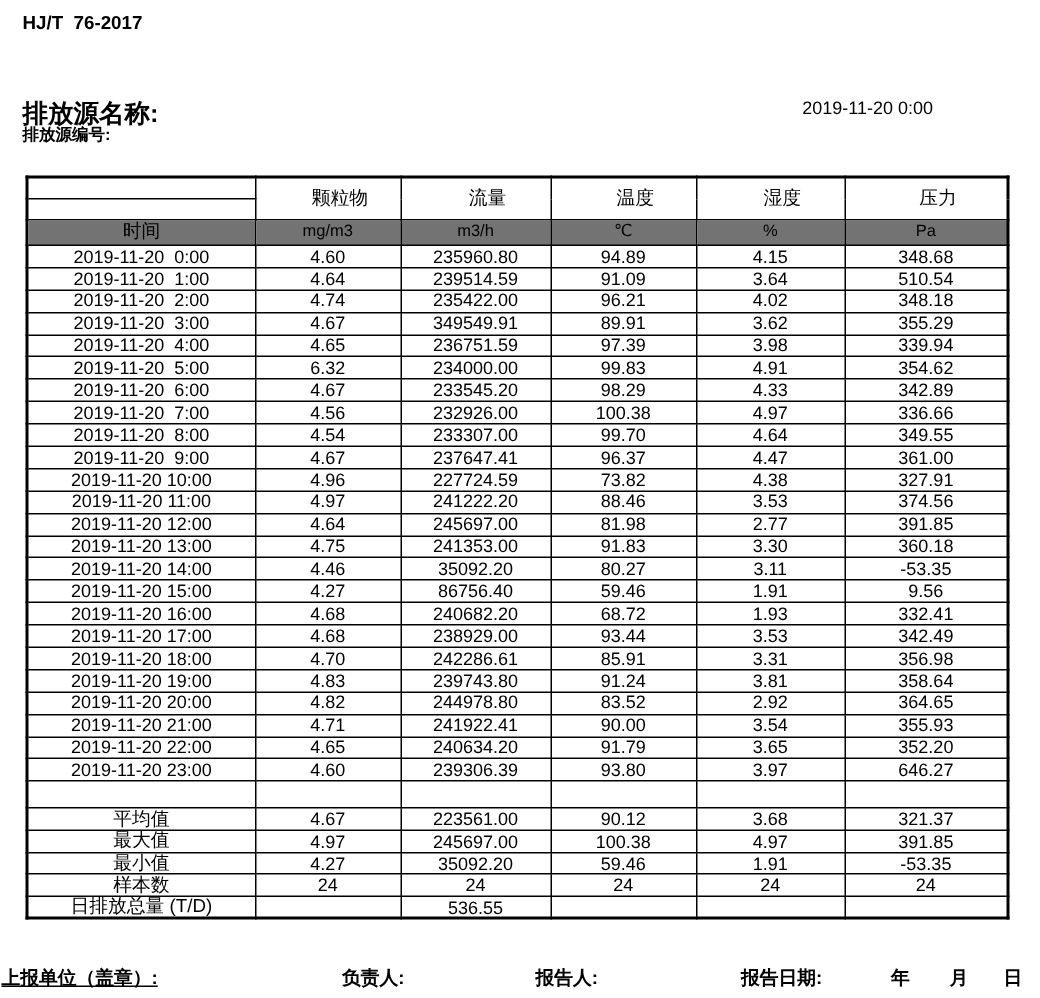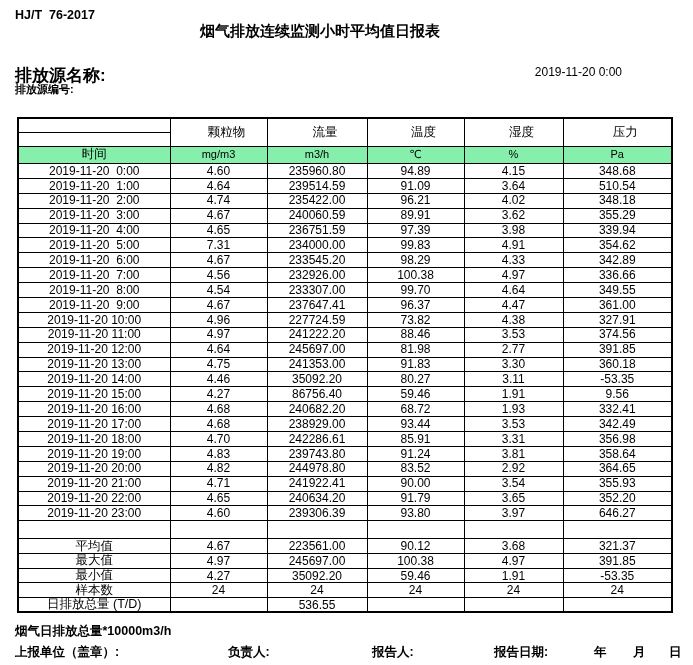--- a/index.html
+++ b/index.html
@@ -35,51 +35,50 @@
     padding: 0;
     text-align: center;
     font-weight: normal;
     font-size: 12px;
     line-height: 1.05;
     overflow: hidden;
     white-space: pre;
   }
   tr.hdr-sub th { height: 13px; }
   th.param { font-size: 12.5px; padding-left: 16px; }
-  tr.unit-row th { height: 16px; font-size: 11px; background: #86efac; }
+  tr.unit-row th { height: 16px; font-size: 11px; background: #737373; }
   tr.unit-row th.time-hdr { font-size: 12.5px; }
   tbody.data td { height: 13.9px; }
   tr.spacer td { height: 17px; }
   tbody.summary td { height: 13.6px; vertical-align: bottom; margin-top: 39px; }
   tbody.summary td.sum-label { font-size: 12.5px; }
 
   .note-line {
     position: absolute; top: 623px; left: 15px;
     font-weight: bold; font-size: 12.5px;
   }
   .sign-line {
     position: absolute; top: 644px; left: 0; width: 100%;
     font-weight: bold; font-size: 12.5px;
   }
   .sign-line span { position: absolute; white-space: pre; }
-  .lbl-unit { left: 15px; }
+  .lbl-unit { left: 1px; text-decoration: underline; }
   .lbl-resp { left: 228px; }
-  .lbl-reporter { left: 357px; margin-left: 15px; }
+  .lbl-reporter { left: 357px; }
   .lbl-date { left: 494px; text-align: center; }
   .lbl-year { left: 594px; }
   .lbl-month { left: 633px; }
   .lbl-day { left: 669px; }
 </style>
 </head>
 <body>
 
 <div class="page">
 
   <div class="doc-code">HJ/T  76-2017</div>
-  <div class="title">烟气排放连续监测小时平均值日报表</div>
   <div class="src-name">排放源名称:</div>
   <div class="src-id">排放源编号:</div>
   <div class="report-datetime">2019-11-20 0:00</div>
 
   <table class="report">
     <colgroup>
       <col style="width:152px">
       <col style="width:97px">
       <col style="width:100px">
       <col style="width:97px">
@@ -128,36 +127,36 @@
           <td>2019-11-20  2:00</td>
           <td>4.74</td>
           <td>235422.00</td>
           <td>96.21</td>
           <td>4.02</td>
           <td>348.18</td>
         </tr>
         <tr>
           <td>2019-11-20  3:00</td>
           <td>4.67</td>
-          <td>240060.59</td>
+          <td>349549.91</td>
           <td>89.91</td>
           <td>3.62</td>
           <td>355.29</td>
         </tr>
         <tr>
           <td>2019-11-20  4:00</td>
           <td>4.65</td>
           <td>236751.59</td>
           <td>97.39</td>
           <td>3.98</td>
           <td>339.94</td>
         </tr>
         <tr>
           <td>2019-11-20  5:00</td>
-          <td>7.31</td>
+          <td>6.32</td>
           <td>234000.00</td>
           <td>99.83</td>
           <td>4.91</td>
           <td>354.62</td>
         </tr>
         <tr>
           <td>2019-11-20  6:00</td>
           <td>4.67</td>
           <td>233545.20</td>
           <td>98.29</td>
@@ -348,21 +347,20 @@
           <td class="sum-label">日排放总量 (T/D)</td>
           <td></td>
           <td>536.55</td>
           <td></td>
           <td></td>
           <td></td>
         </tr>
       </tbody>
   </table>
 
-  <div class="note-line">烟气日排放总量*10000m3/h</div>
 
   <div class="sign-line">
     <span class="lbl-unit">上报单位（盖章）:</span>
     <span class="lbl-resp">负责人:</span>
     <span class="lbl-reporter">报告人:</span>
     <span class="lbl-date">报告日期:</span>
     <span class="lbl-year">年</span>
     <span class="lbl-month">月</span>
     <span class="lbl-day">日</span>
   </div>

